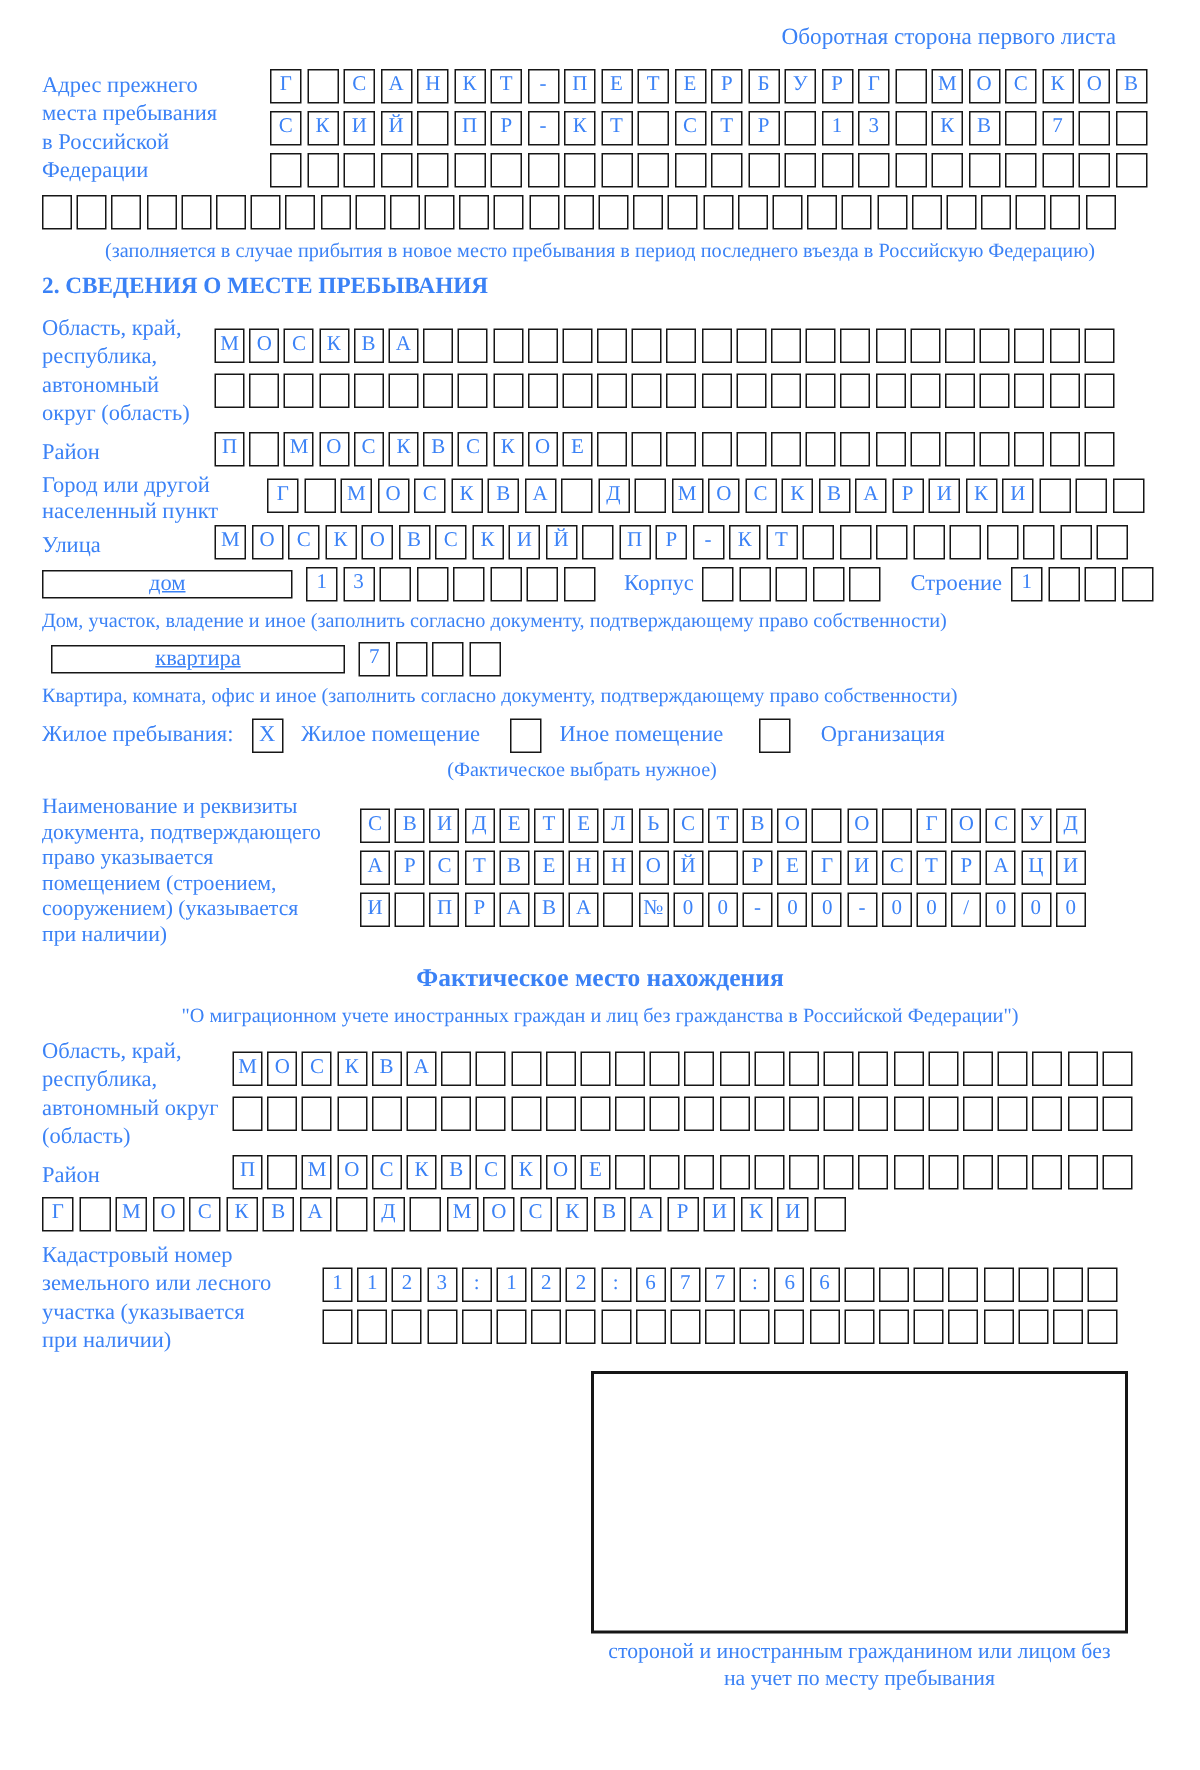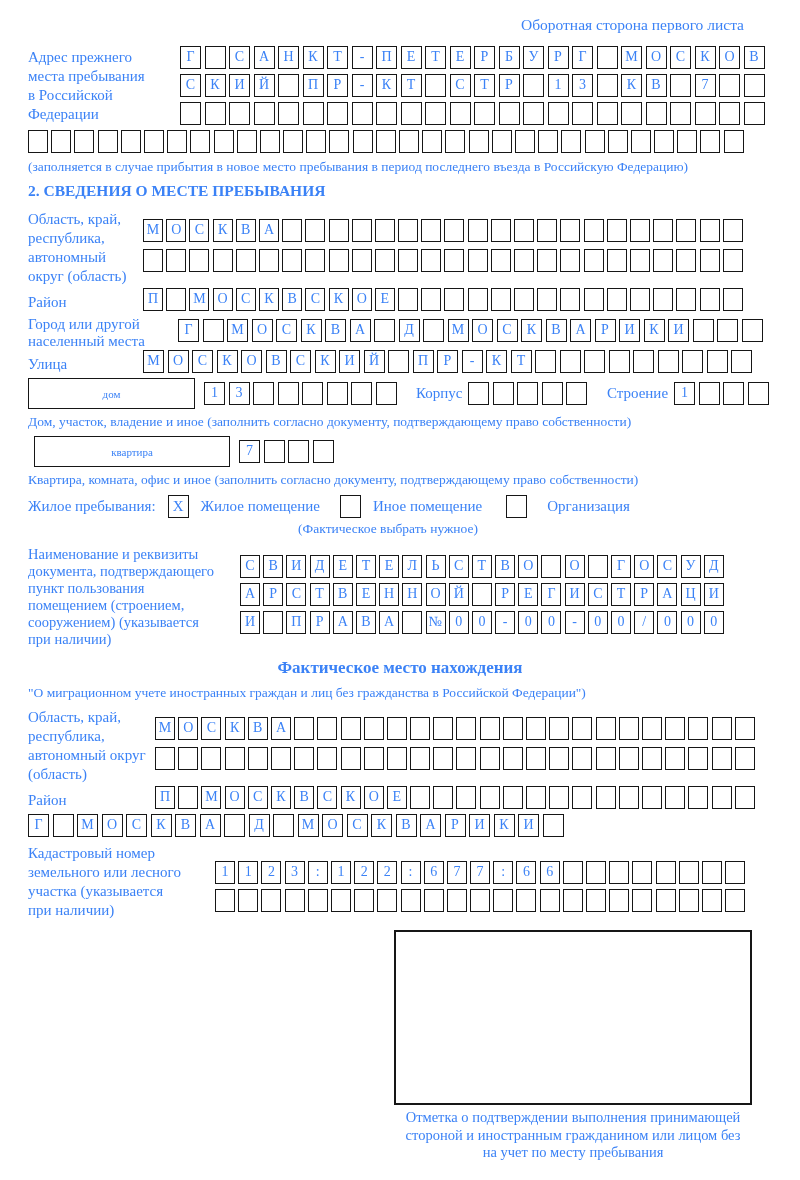--- a/index.html
+++ b/index.html
@@ -17,26 +17,26 @@
 
   .boxes { white-space:nowrap; height:23px; margin-bottom:5px; flex:none; }
   .cb {
     display:inline-block; box-sizing:border-box; width:21px; height:23px;
     border:1.6px solid #161616; margin-right:3.5px; text-align:center;
     font-size:14px; line-height:19.5px; vertical-align:top; overflow:hidden;
   }
   .n .cb { width:20px; margin-right:3.2px; }
 
   .note { font-size:13.5px; line-height:18px; }
-  .center { text-align:left; }
+  .center { text-align:center; }
   .sec-title { font-weight:bold; font-size:15.5px; text-align:left; margin:6px 0 10px 0; }
 
   .bigbox {
-    box-sizing:border-box; border:1.7px solid #161616; height:31px; flex:none;
-    display:flex; align-items:center; justify-content:center; font-size:11px;
+    box-sizing:border-box; border:1.7px solid #161616; height:19px; flex:none;
+    display:flex; align-items:center; justify-content:center; font-size:15px;text-decoration:underline;
   }
   .hrow { display:flex; align-items:center; margin-bottom:4px; }
   .il { font-size:15px; margin:0 6px 0 16px; flex:none; }
 
   .ckb {
     display:inline-block; box-sizing:border-box; width:21px; height:23px;
     border:1.7px solid #161616; text-align:center; font-size:15px; line-height:20px;
     vertical-align:middle; margin:0 12px; flex:none;
   }
   .stay { display:flex; align-items:center; font-size:15px; margin:6px 0 2px 0; }
@@ -87,21 +87,21 @@
   </div>
 
   <div class="row" style="margin-top:2px">
     <div class="lbl" style="width:115px">Район</div>
     <div class="boxes n"><span class="cb">П</span><span class="cb"></span><span class="cb">М</span><span class="cb">О</span><span class="cb">С</span><span class="cb">К</span><span class="cb">В</span><span class="cb">С</span><span class="cb">К</span><span class="cb">О</span><span class="cb">Е</span><span class="cb"></span><span class="cb"></span><span class="cb"></span><span class="cb"></span><span class="cb"></span><span class="cb"></span><span class="cb"></span><span class="cb"></span><span class="cb"></span><span class="cb"></span><span class="cb"></span><span class="cb"></span><span class="cb"></span><span class="cb"></span><span class="cb"></span></div>
   </div>
 
   <div class="row">
     <div class="lbl lbl2" style="width:150px">
       <span class="ln">Город или другой</span>
-      <span class="ln">населенный места</span>
+      <span class="ln">населенный пункт</span>
     </div>
     <div class="boxes"><span class="cb">Г</span><span class="cb"></span><span class="cb">М</span><span class="cb">О</span><span class="cb">С</span><span class="cb">К</span><span class="cb">В</span><span class="cb">А</span><span class="cb"></span><span class="cb">Д</span><span class="cb"></span><span class="cb">М</span><span class="cb">О</span><span class="cb">С</span><span class="cb">К</span><span class="cb">В</span><span class="cb">А</span><span class="cb">Р</span><span class="cb">И</span><span class="cb">К</span><span class="cb">И</span><span class="cb"></span><span class="cb"></span><span class="cb"></span></div>
   </div>
 
   <div class="row">
     <div class="lbl" style="width:115px">Улица</div>
     <div class="boxes"><span class="cb">М</span><span class="cb">О</span><span class="cb">С</span><span class="cb">К</span><span class="cb">О</span><span class="cb">В</span><span class="cb">С</span><span class="cb">К</span><span class="cb">И</span><span class="cb">Й</span><span class="cb"></span><span class="cb">П</span><span class="cb">Р</span><span class="cb">-</span><span class="cb">К</span><span class="cb">Т</span><span class="cb"></span><span class="cb"></span><span class="cb"></span><span class="cb"></span><span class="cb"></span><span class="cb"></span><span class="cb"></span><span class="cb"></span><span class="cb"></span></div>
   </div>
 
   <div class="hrow">
@@ -128,21 +128,21 @@
     <span>Иное помещение</span>
     <span class="ckb" style="margin-left:24px;margin-right:20px"></span>
     <span>Организация</span>
   </div>
   <div class="note" style="margin-left:190px;width:340px;text-align:center">(Фактическое выбрать нужное)</div>
 
   <div class="row" style="margin-top:8px">
     <div class="lbl lbl2" style="width:212px;font-size:14.5px">
       <span class="ln">Наименование и реквизиты</span>
       <span class="ln">документа, подтверждающего</span>
-      <span class="ln">пункт пользования</span>
+      <span class="ln">право указывается</span>
       <span class="ln">помещением (строением,</span>
       <span class="ln">сооружением) (указывается</span>
       <span class="ln">при наличии)</span>
     </div>
     <div>
       <div class="boxes n"><span class="cb">С</span><span class="cb">В</span><span class="cb">И</span><span class="cb">Д</span><span class="cb">Е</span><span class="cb">Т</span><span class="cb">Е</span><span class="cb">Л</span><span class="cb">Ь</span><span class="cb">С</span><span class="cb">Т</span><span class="cb">В</span><span class="cb">О</span><span class="cb"></span><span class="cb">О</span><span class="cb"></span><span class="cb">Г</span><span class="cb">О</span><span class="cb">С</span><span class="cb">У</span><span class="cb">Д</span></div>
       <div class="boxes n"><span class="cb">А</span><span class="cb">Р</span><span class="cb">С</span><span class="cb">Т</span><span class="cb">В</span><span class="cb">Е</span><span class="cb">Н</span><span class="cb">Н</span><span class="cb">О</span><span class="cb">Й</span><span class="cb"></span><span class="cb">Р</span><span class="cb">Е</span><span class="cb">Г</span><span class="cb">И</span><span class="cb">С</span><span class="cb">Т</span><span class="cb">Р</span><span class="cb">А</span><span class="cb">Ц</span><span class="cb">И</span></div>
       <div class="boxes n"><span class="cb">И</span><span class="cb"></span><span class="cb">П</span><span class="cb">Р</span><span class="cb">А</span><span class="cb">В</span><span class="cb">А</span><span class="cb"></span><span class="cb">№</span><span class="cb">0</span><span class="cb">0</span><span class="cb">-</span><span class="cb">0</span><span class="cb">0</span><span class="cb">-</span><span class="cb">0</span><span class="cb">0</span><span class="cb">/</span><span class="cb">0</span><span class="cb">0</span><span class="cb">0</span></div>
     </div>
   </div>
@@ -180,18 +180,17 @@
       <span class="ln">при наличии)</span>
     </div>
     <div>
       <div class="boxes n" style="margin-top:14px"><span class="cb">1</span><span class="cb">1</span><span class="cb">2</span><span class="cb">3</span><span class="cb">:</span><span class="cb">1</span><span class="cb">2</span><span class="cb">2</span><span class="cb">:</span><span class="cb">6</span><span class="cb">7</span><span class="cb">7</span><span class="cb">:</span><span class="cb">6</span><span class="cb">6</span><span class="cb"></span><span class="cb"></span><span class="cb"></span><span class="cb"></span><span class="cb"></span><span class="cb"></span><span class="cb"></span><span class="cb"></span></div>
       <div class="boxes n" style="margin-top:5px"><span class="cb"></span><span class="cb"></span><span class="cb"></span><span class="cb"></span><span class="cb"></span><span class="cb"></span><span class="cb"></span><span class="cb"></span><span class="cb"></span><span class="cb"></span><span class="cb"></span><span class="cb"></span><span class="cb"></span><span class="cb"></span><span class="cb"></span><span class="cb"></span><span class="cb"></span><span class="cb"></span><span class="cb"></span><span class="cb"></span><span class="cb"></span><span class="cb"></span><span class="cb"></span></div>
     </div>
   </div>
 
   <div class="stamp"></div>
   <div class="stamp-cap">
-    <div>Отметка о подтверждении выполнения принимающей</div>
     <div>стороной и иностранным гражданином или лицом без</div>
     <div>на учет по месту пребывания</div>
   </div>
 
 </div>
 
 </body></html>

